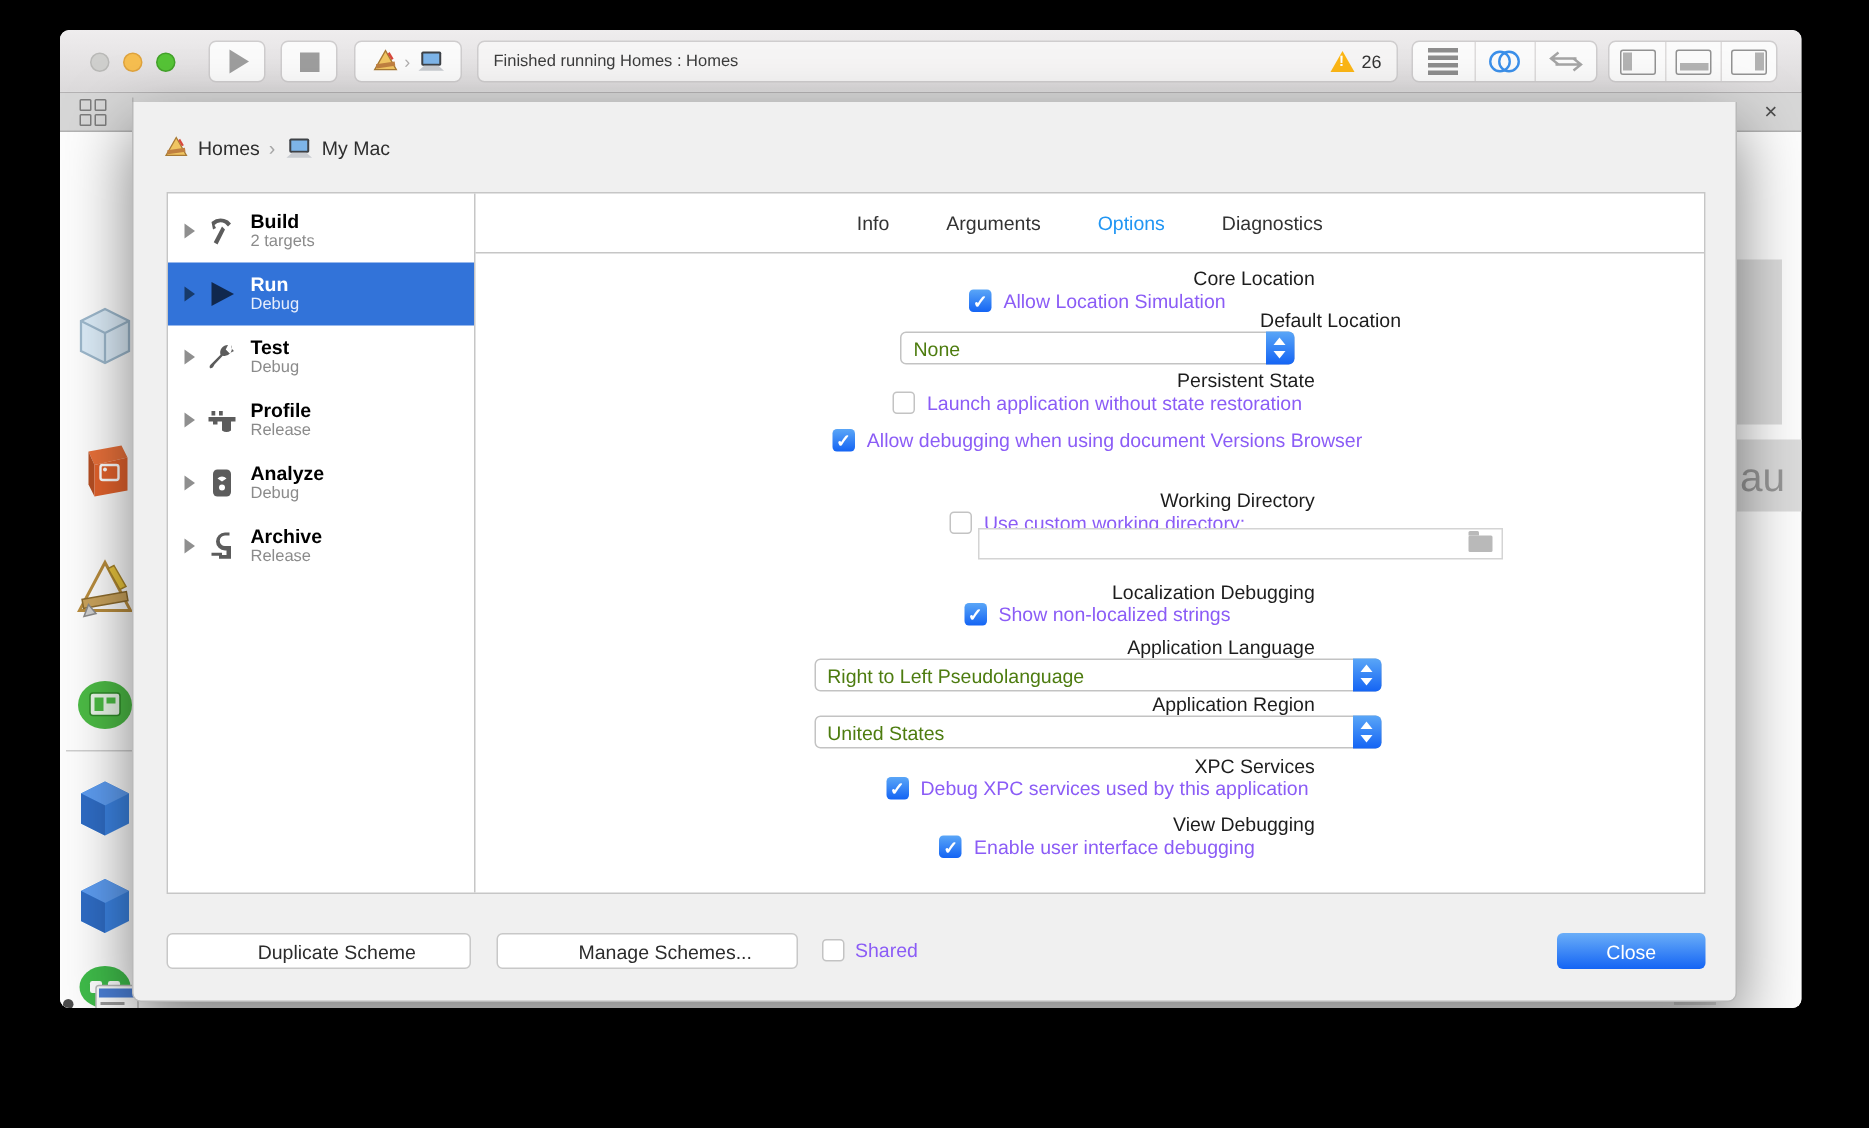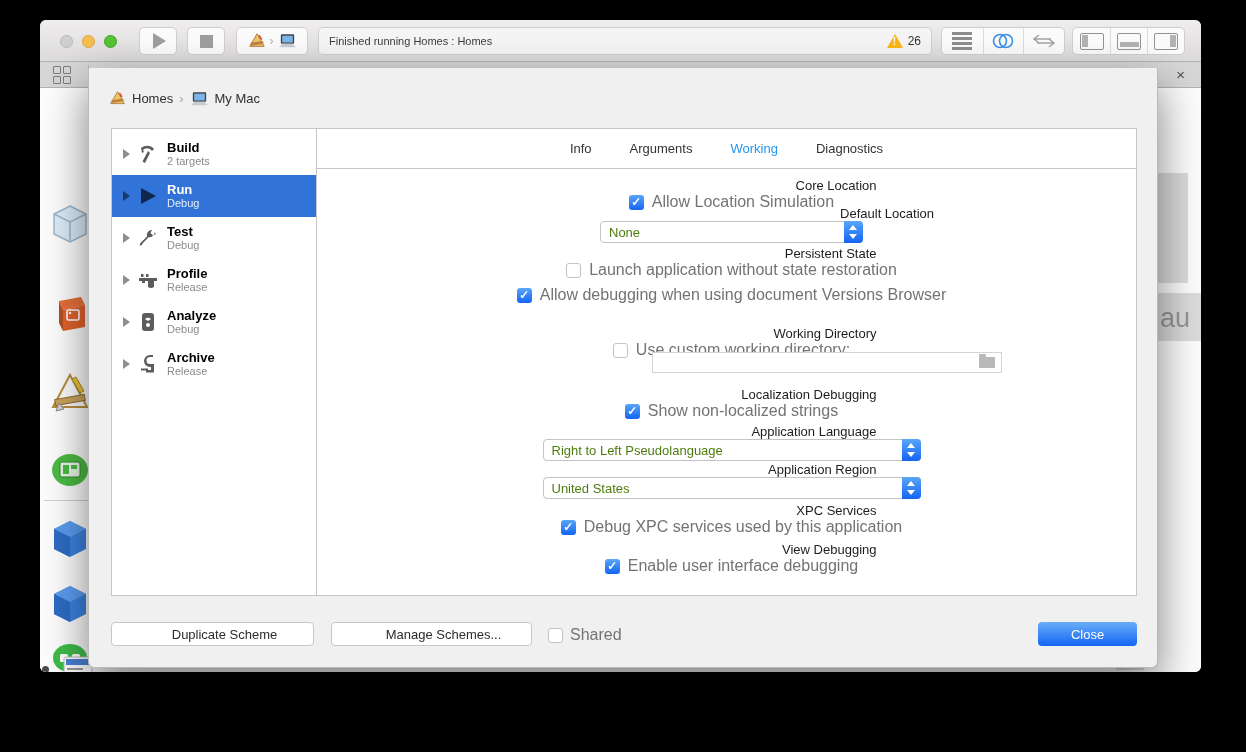--- a/index.html
+++ b/index.html
@@ -103,21 +103,21 @@
   .tab.selected { color:#2196f3; }
   .form { position:absolute; top:41px; left:0; right:0; bottom:0; }
   .frow { position:absolute; left:0; right:0; height:22px; display:flex; align-items:center;flex-direction:column; }
   .flabel { width:300px; text-align:right; font-size:13px; color:#1d1d1d; flex:none; }
   .fctl { margin-left:10px; display:flex; align-items:center; gap:8px; }
   .cb { width:15px; height:15px; border-radius:3px; background:#fff;
     border:1px solid #c3c3c3; position:relative; flex:none; }
   .cb.checked { background:linear-gradient(#5aa6f7,#1464f4); border:none; }
   .cb.checked::after { content:"✓"; position:absolute; left:2.5px; top:0.5px;
     color:#fff; font-size:12px; font-weight:bold; }
-  .cblabel { font-size:16px; color:#737373; }
+  .cblabel { font-size:13px; color:#8b5cf6; }
   .popup { height:22px; background:#fff; border:1px solid #c3c3c3; border-radius:4px;
     display:flex; align-items:center; position:relative; }
   .popup .pval { font-size:13px; color:#4d7c0f; padding-left:8px; flex:1; }
   .popup .pcap { width:19px; height:22px; margin:-1px -1px -1px 0;
     background:linear-gradient(#5aa6f7,#1464f4); border-radius:0 4px 4px 0;
     position:relative; flex:none; }
   .popup .pcap::before { content:""; position:absolute; left:5px; top:4px; width:0; height:0;
     border-left:4.5px solid transparent; border-right:4.5px solid transparent;
     border-bottom:5px solid #fff; }
   .popup .pcap::after { content:""; position:absolute; left:5px; bottom:4px; width:0; height:0;
@@ -406,21 +406,21 @@
             <span class="stitle">Archive</span>
             <span class="ssub">Release</span>
           </div>
         </div>
       </div>
 
       <div class="rpanel">
         <div class="tabsrow">
           <span class="tab">Info</span>
           <span class="tab">Arguments</span>
-          <span class="tab selected">Working</span>
+          <span class="tab selected">Options</span>
           <span class="tab">Diagnostics</span>
         </div>
 
         <div class="form">
 
           <div class="frow" style="top:8px;">
             <span class="flabel">Core Location</span>
             <span class="fctl">
               <span class="cb checked"></span>
               <span class="cblabel">Allow Location Simulation</span>

